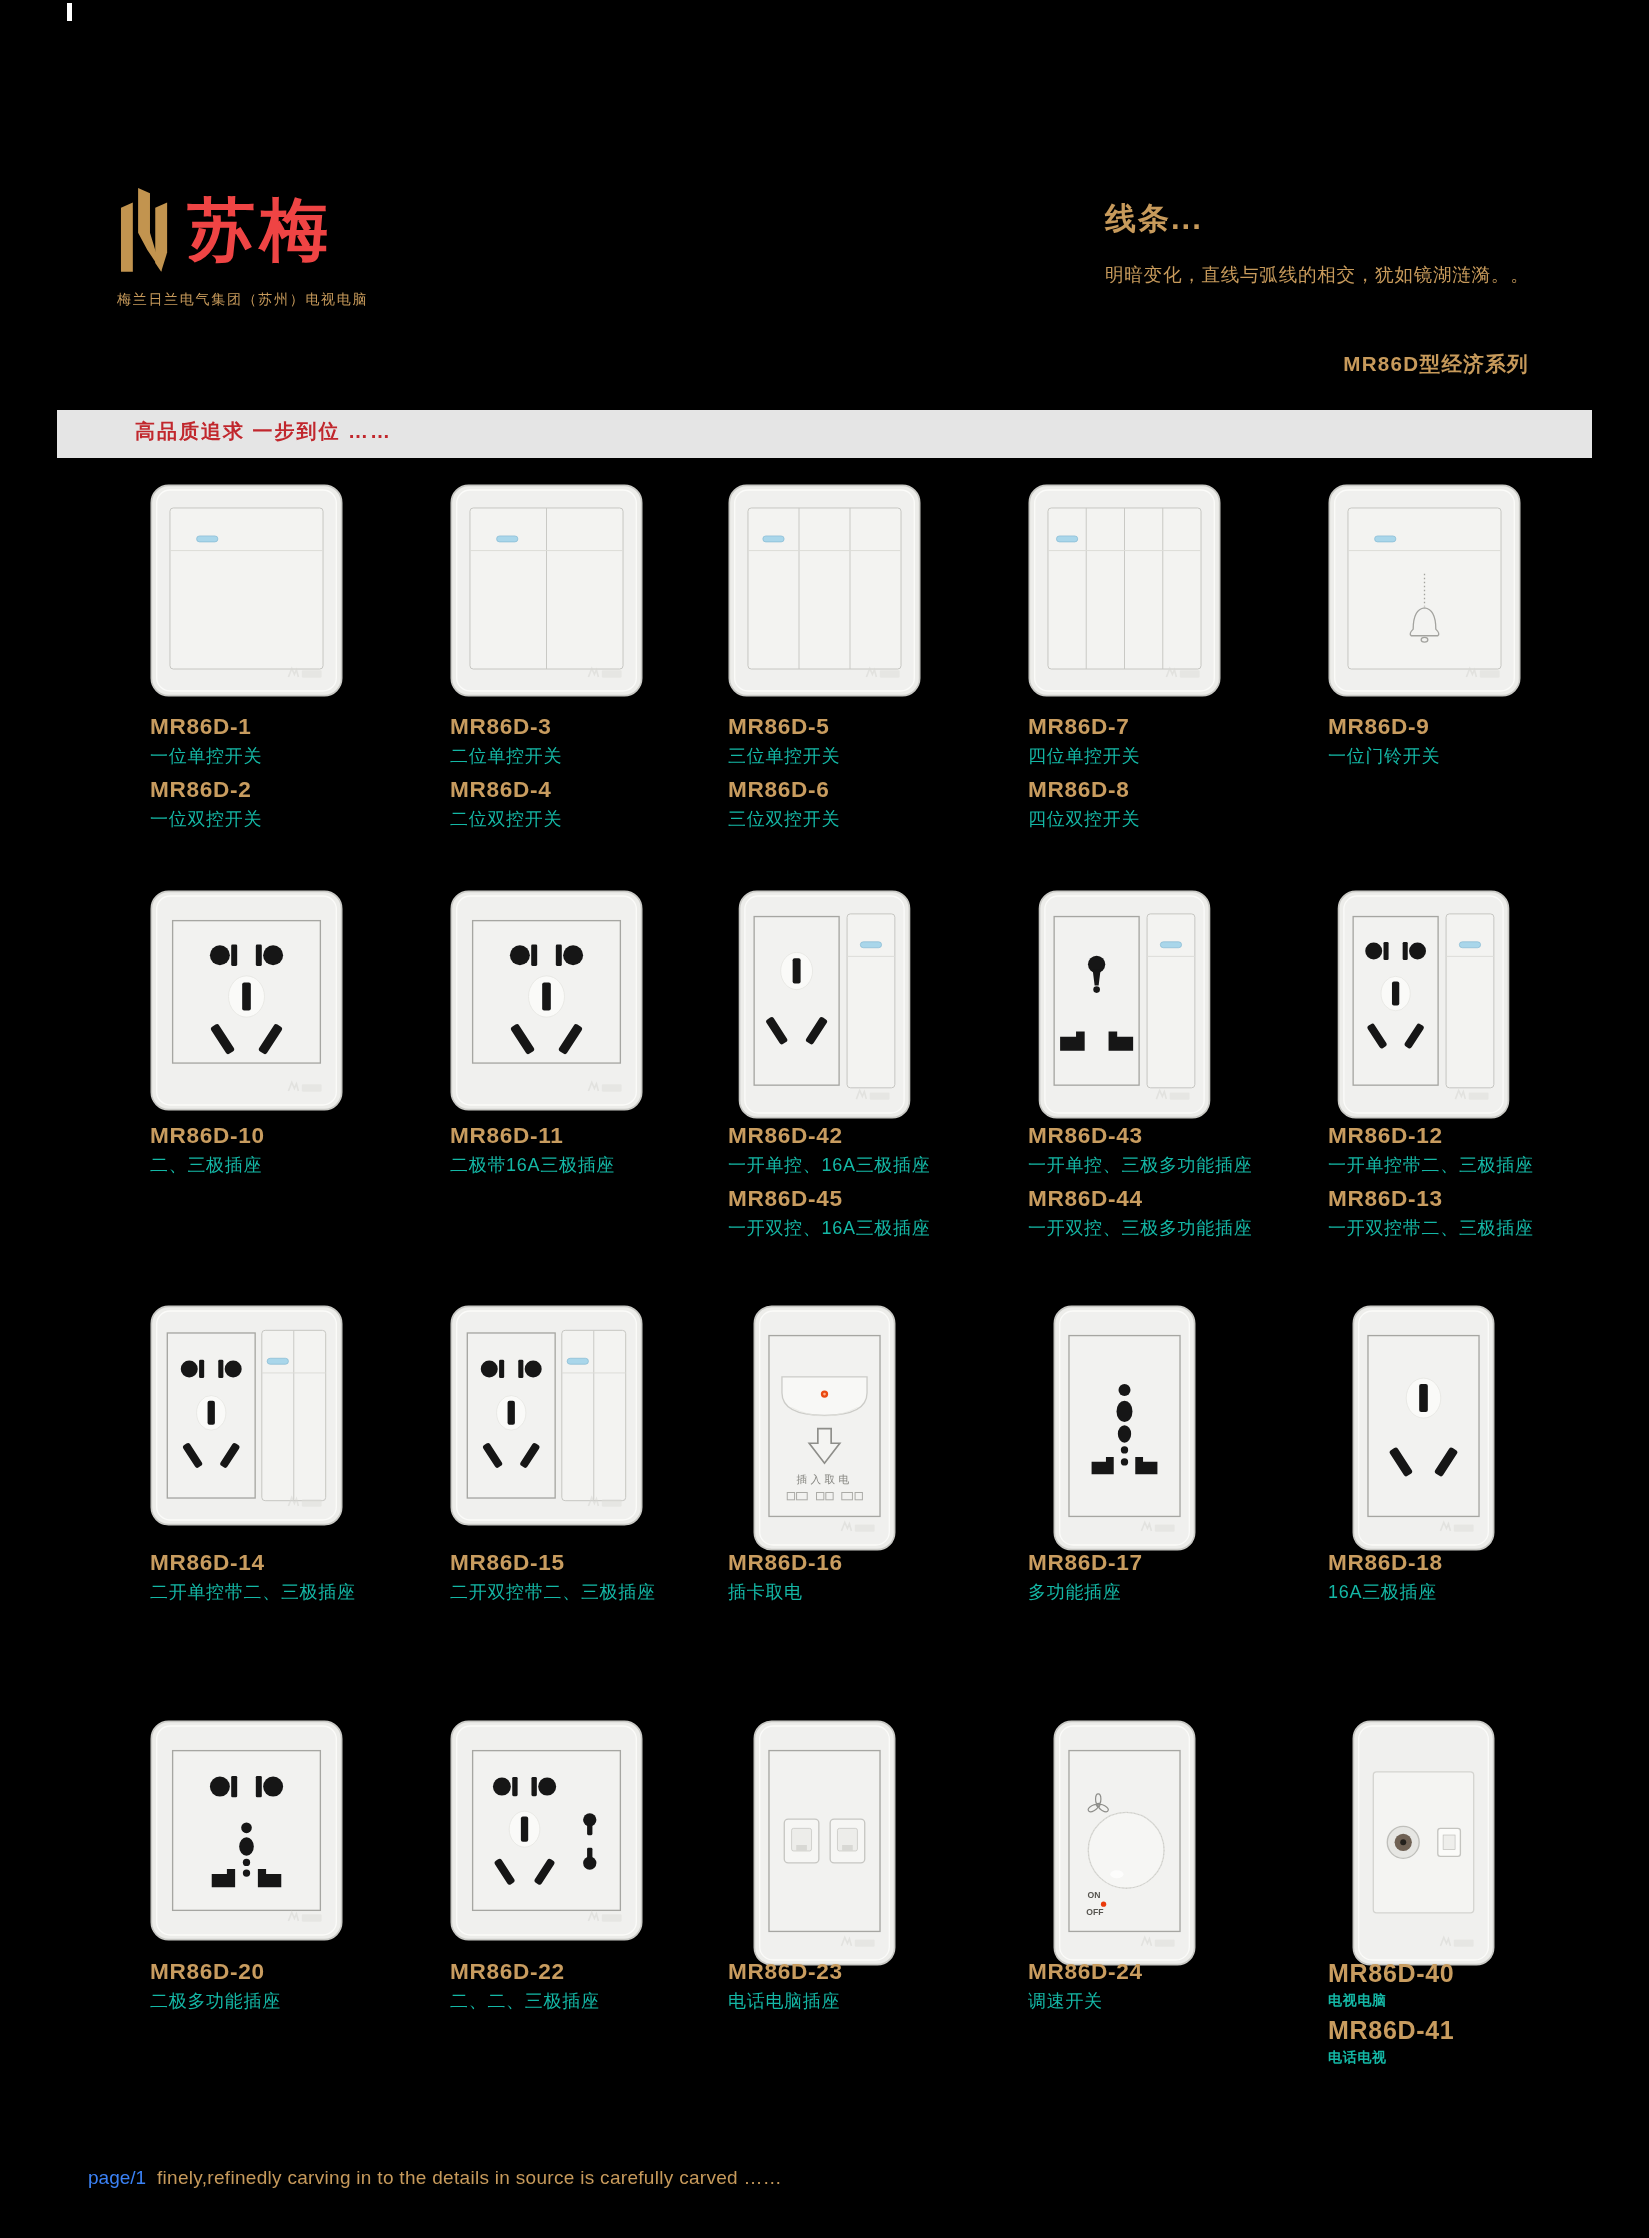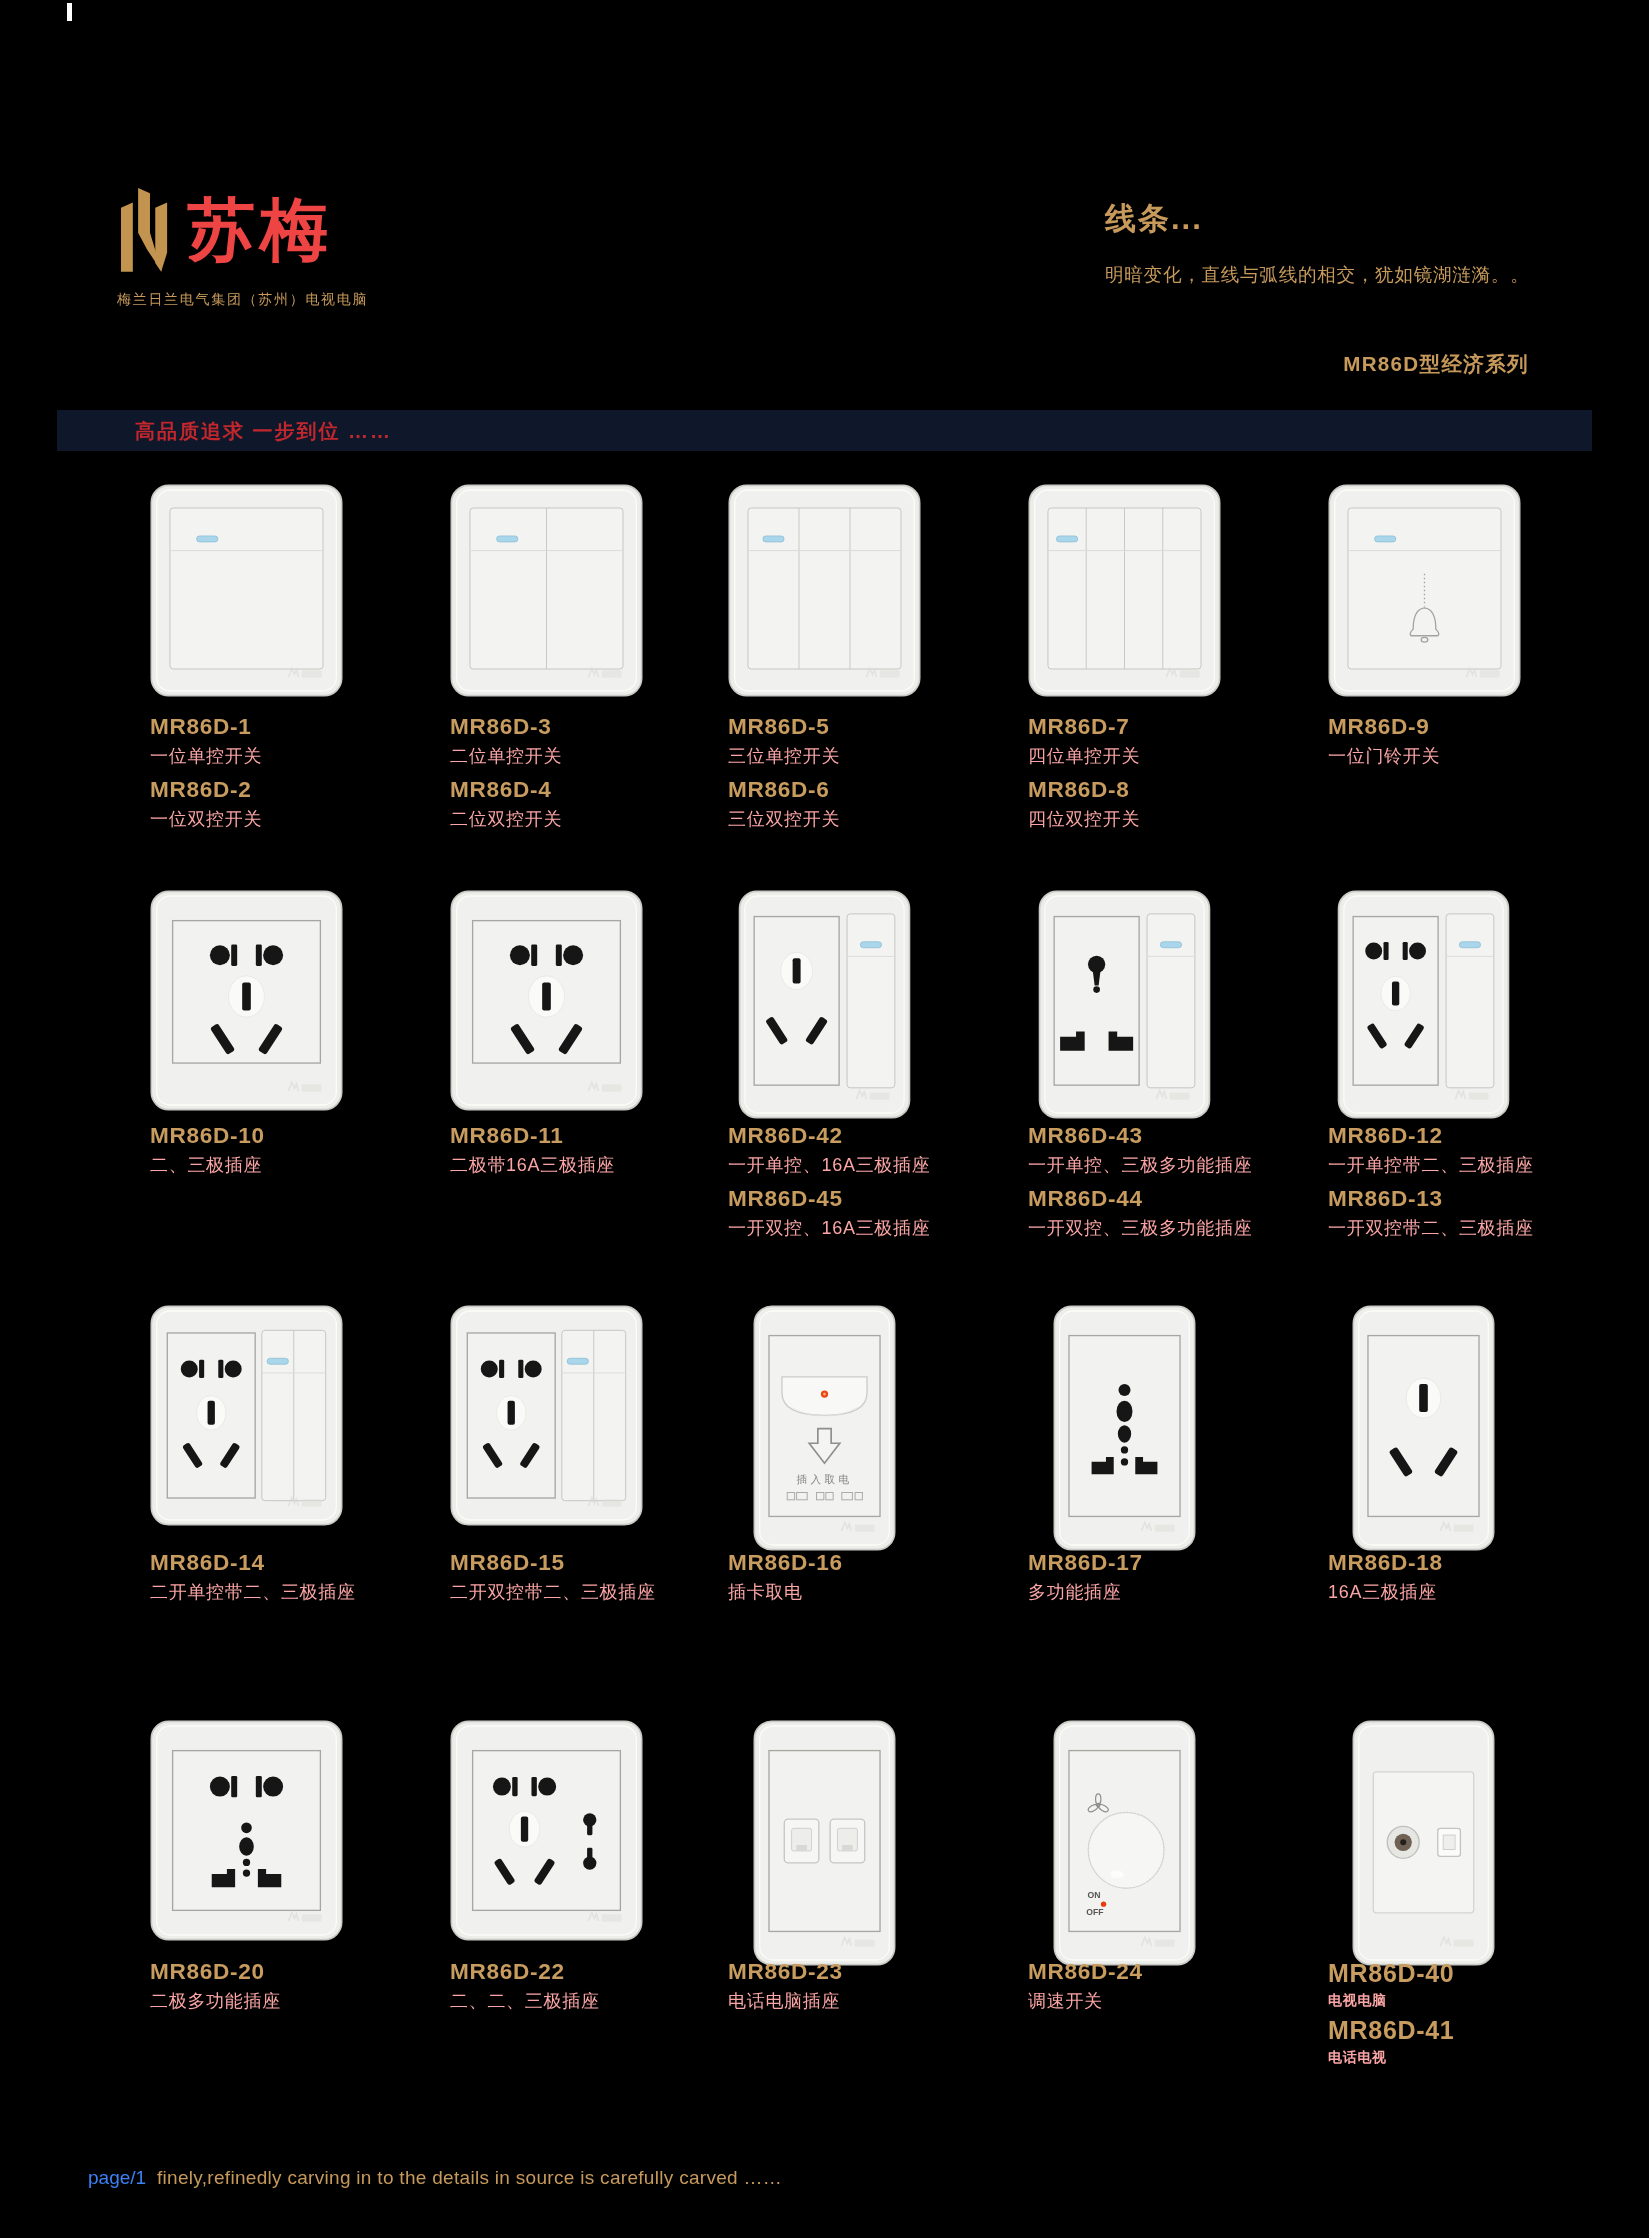--- a/index.html
+++ b/index.html
@@ -8,29 +8,29 @@
   .abs{position:absolute;}
   .crop-mark{left:67px;top:2.7px;width:4.7px;height:18.6px;background:#ffffff;}
   .logo-row{left:118px;top:184px;display:flex;align-items:flex-start;}
   .logo-mark{width:60px;height:89px;}
   .logo-text{font-size:68px;font-weight:bold;color:#ef4444;letter-spacing:4.7px;line-height:1;
              margin-left:9.3px;margin-top:10.6px;}
   .company{left:117px;top:291px;font-size:14px;color:#C79A5B;letter-spacing:1.7px;}
   .headline{left:1105px;top:198px;font-size:31px;font-weight:bold;color:#C79A5B;letter-spacing:2px;}
   .subline{left:1105px;top:262px;font-size:18.6px;color:#C79A5B;letter-spacing:0.7px;}
   .series{right:120px;top:350px;font-size:20.6px;font-weight:bold;color:#C79A5B;letter-spacing:1.3px;}
-  .banner{left:57px;top:410px;width:1535px;height:41px;background:#0f172a;}
+  .banner{left:57px;top:410px;width:1535px;height:48px;background:#e5e5e5;}
   .banner span{display:block;margin-left:78px;line-height:42px;font-size:20px;font-weight:bold;
                color:#C1272D;letter-spacing:2px;}
   #grid{left:0;top:0;width:1437px;height:2239px;}
   .card{position:absolute;}
   .card svg{display:block;}
   .labels{position:absolute;width:293px;}
   .code{font-size:22.6px;font-weight:600;color:#C89C5F;letter-spacing:0.7px;line-height:1;margin:0 0 8.6px 0;white-space:nowrap;}
-  .desc{font-size:18px;color:#fca5a5;letter-spacing:0.7px;line-height:1.05;margin:0 0 12.6px 0;white-space:nowrap;}
+  .desc{font-size:18px;color:#14b8a6;letter-spacing:0.7px;line-height:1.05;margin:0 0 12.6px 0;white-space:nowrap;}
   .labels.em .code{font-size:25px;margin-bottom:6.7px;}
   .labels.em .desc{font-size:14px;font-weight:bold;margin-bottom:10.6px;}
   .pgnum{left:61px;top:2167px;font-size:19px;color:#3b82f6;margin-left:27px;}
   .tagline{left:157px;top:2167px;font-size:19px;color:#C79A5B;letter-spacing:0.3px;}
   svg{font-family:"Liberation Sans","DejaVu Sans",sans-serif;}
 </style>
 </head>
 <body>
 
 <div class="abs crop-mark"></div>

